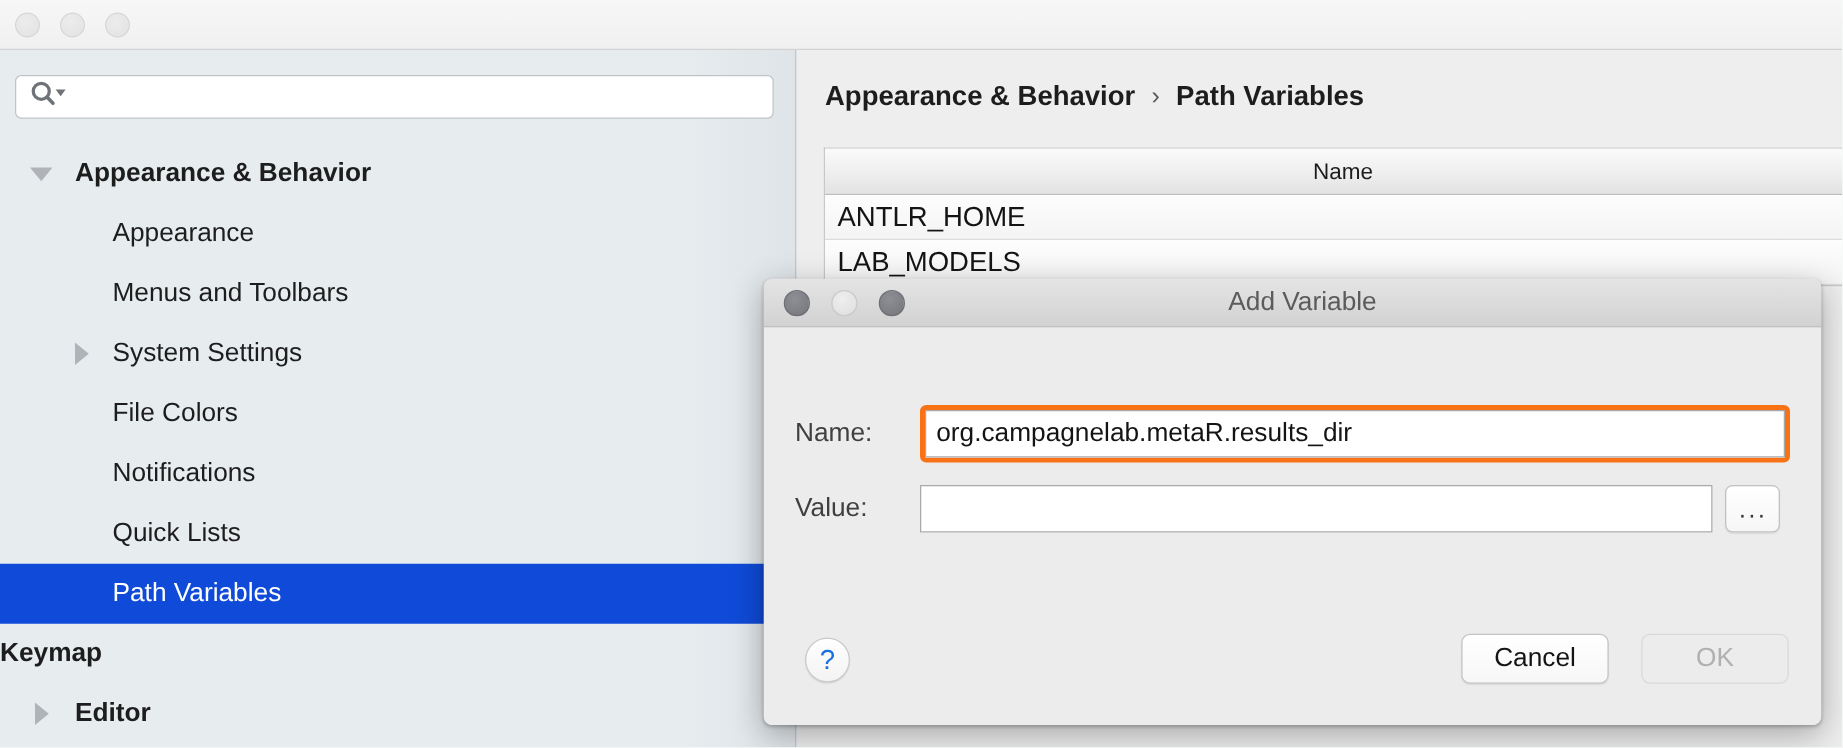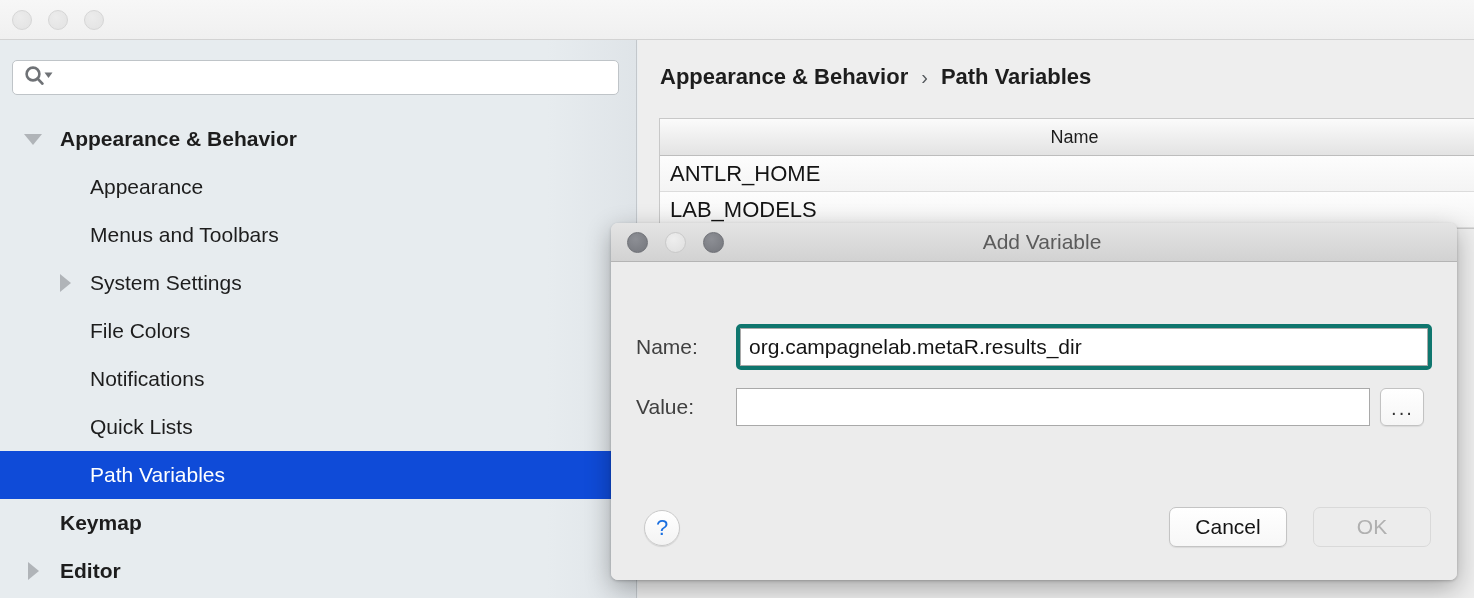--- a/index.html
+++ b/index.html
@@ -219,21 +219,21 @@
     position: absolute;
     display: flex;
     align-items: center;
   }
   .field-label {
     width: 100px;
     font-size: 21px;
     color: #404040;
   }
   .focus-ring {
-    border: 4px solid #0f766e;
+    border: 4px solid #f97316;
     border-radius: 5px;
     padding: 0;
     box-sizing: border-box;
     display: inline-block;
     text-decoration: underline;
   }
   .text-input {
     font-family: "Liberation Sans", sans-serif;
     font-size: 21px;
     color: #141414;
@@ -368,21 +368,21 @@
 
       <div class="tree-row">
         <span class="tree-label" style="margin-left:90px;">Quick Lists</span>
       </div>
 
       <div class="tree-row selected">
         <span class="tree-label" style="margin-left:90px;">Path Variables</span>
       </div>
 
       <div class="tree-row bold">
-        <span class="tree-label" style="margin-left:60px;">Keymap</span>
+        <span class="tree-label" style="">Keymap</span>
       </div>
 
       <div class="tree-row bold">
         <span class="tw tw-right" style="left:28px; top:15px;"></span>
         <span class="tree-label" style="margin-left:60px;">Editor</span>
       </div>
 
     </div>
   </div>
 

